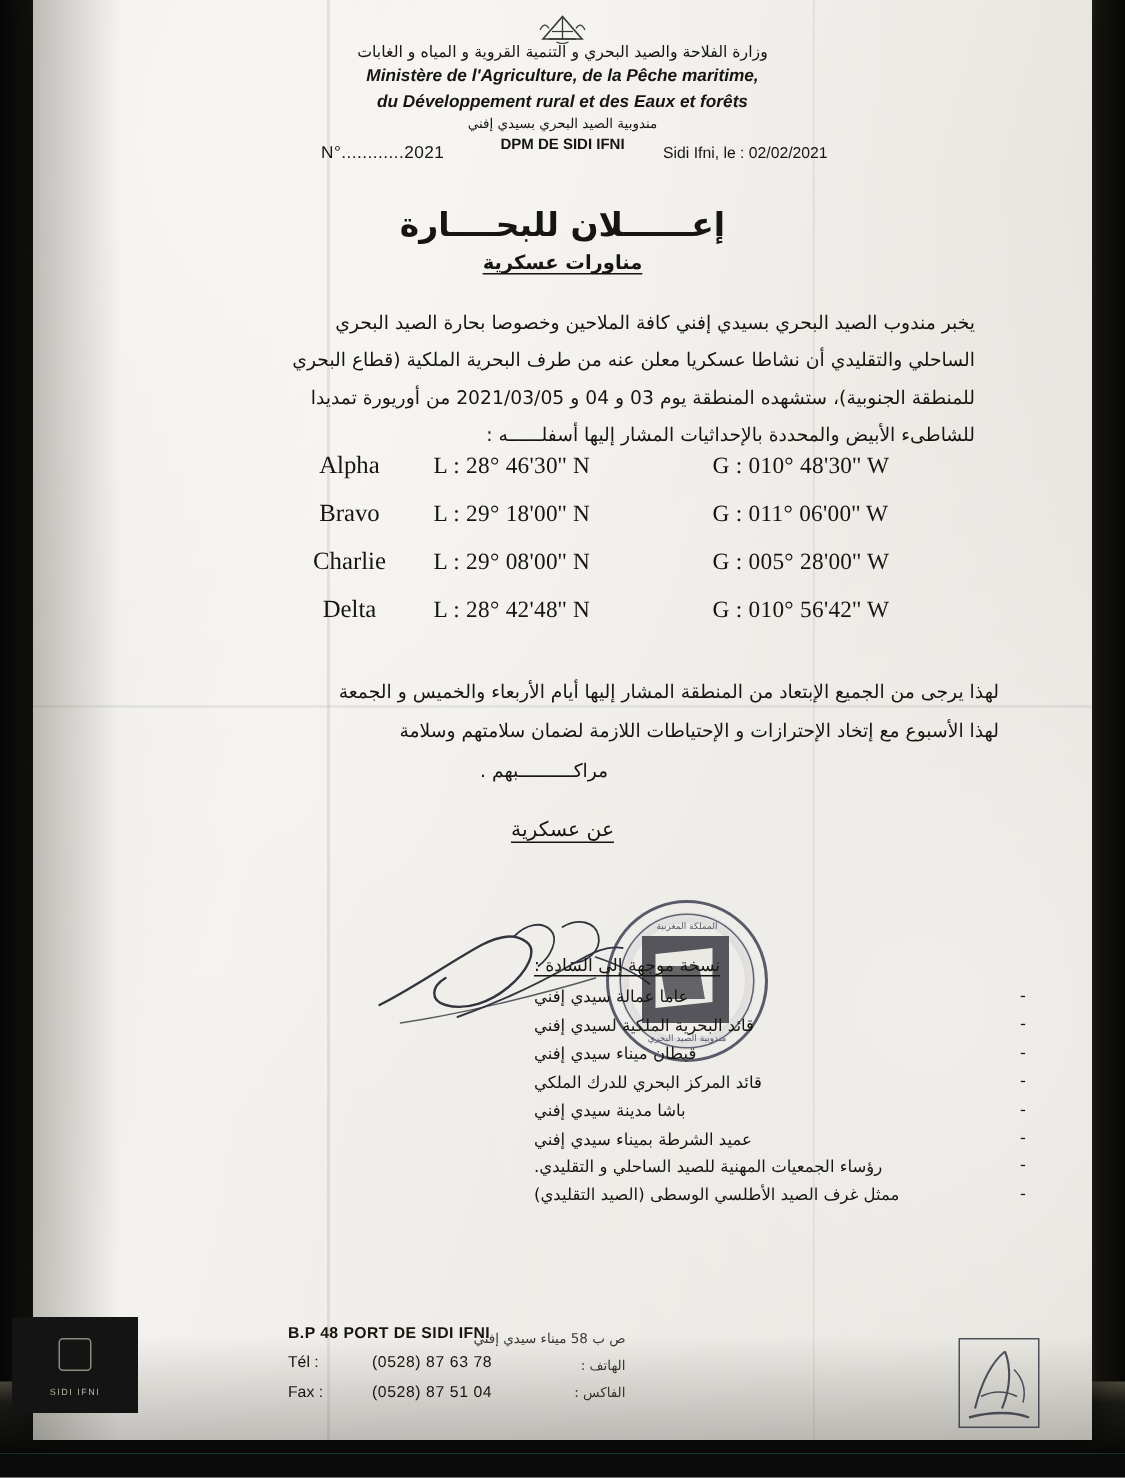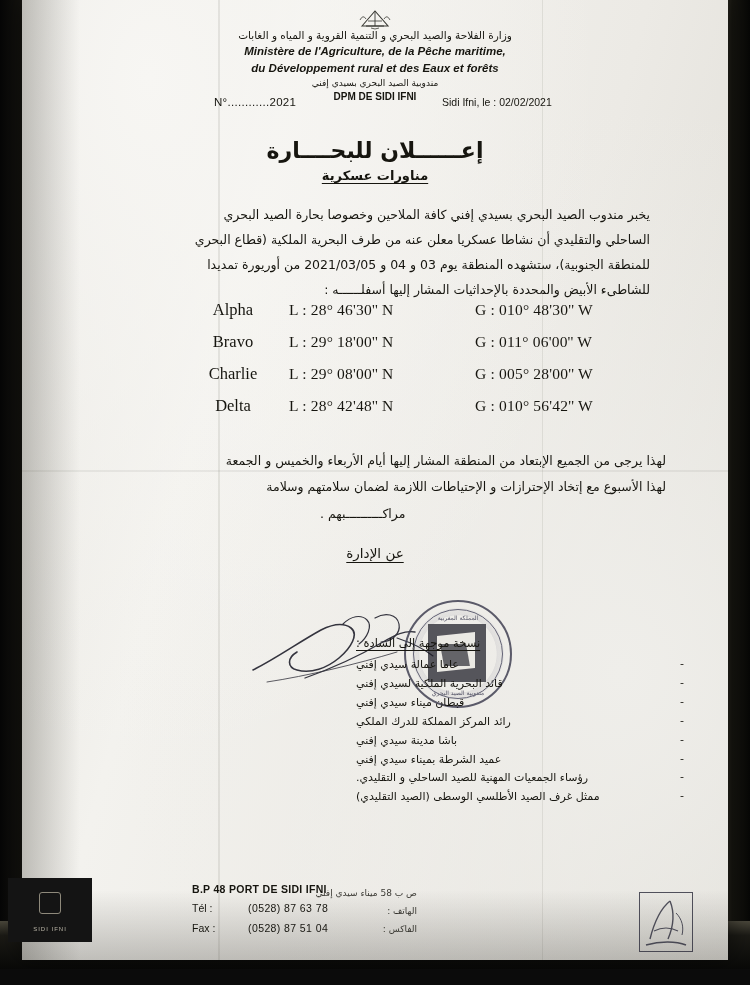--- a/index.html
+++ b/index.html
@@ -482,21 +482,21 @@
           <div class="c-lon">G : 010° 56'42''  W</div>
         </div>
       </div>
 
       <div class="para2">
         <div>لهذا يرجى من الجميع الإبتعاد من المنطقة المشار إليها أيام الأربعاء والخميس و الجمعة</div>
         <div>لهذا الأسبوع مع إتخاد الإحترازات و  الإحتياطات اللازمة لضمان سلامتهم وسلامة</div>
         <div class="tail">مراكــــــــــبهم .</div>
       </div>
 
-      <div class="sig-head">عن الإدارة</div>
+      <div class="sig-head">عن عسكرية</div>
 
       <div class="signature">
         <svg viewBox="0 0 210 82" width="210" height="82">
           <path d="M6 62 C30 50 52 34 74 22 C86 16 96 14 104 20 C112 26 104 40 92 50 C80 60 64 66 50 62 C40 59 40 50 50 44" fill="none" stroke="#20202c" stroke-width="1.6" stroke-linecap="round"></path>
           <path d="M58 70 C86 60 112 48 136 34 C148 27 158 22 168 24" fill="none" stroke="#20202c" stroke-width="1.3" stroke-linecap="round"></path>
           <path d="M96 16 C104 8 114 6 120 12 C126 18 120 30 112 36" fill="none" stroke="#20202c" stroke-width="1.2" stroke-linecap="round"></path>
           <path d="M128 10 C138 4 150 6 152 16 C154 26 144 34 134 34" fill="none" stroke="#20202c" stroke-width="1.2" stroke-linecap="round"></path>
           <path d="M150 30 C162 34 176 40 186 48" fill="none" stroke="#20202c" stroke-width="1.1" stroke-linecap="round"></path>
           <path d="M20 74 C60 68 110 56 150 44" fill="none" stroke="#20202c" stroke-width="1" stroke-linecap="round" opacity="0.8"></path>
         </svg>
@@ -507,21 +507,21 @@
         <div class="stamp-core"></div>
         <div class="stamp-text-bot">مندوبية الصيد البحري</div>
       </div>
 
       <div class="recip">
         <div class="recip-title">نسخة موجهة إلى السادة :</div>
         <ul>
           <li>عاما عمالة سيدي إفني</li>
           <li>قائد البحرية الملكية لسيدي إفني</li>
           <li>قبطان ميناء سيدي إفني</li>
-          <li>رائد المركز المملكة للدرك الملكي</li>
+          <li>قائد المركز البحري للدرك الملكي</li>
           <li>باشا مدينة سيدي إفني</li>
           <li>عميد الشرطة بميناء سيدي إفني</li>
           <li>رؤساء الجمعيات المهنية للصيد الساحلي و التقليدي.</li>
           <li>ممثل غرف الصيد الأطلسي الوسطى (الصيد التقليدي)</li>
         </ul>
       </div>
 
       <div class="footer">
         <div class="fl">B.P 48   PORT DE SIDI IFNI</div>
         <div class="row">

